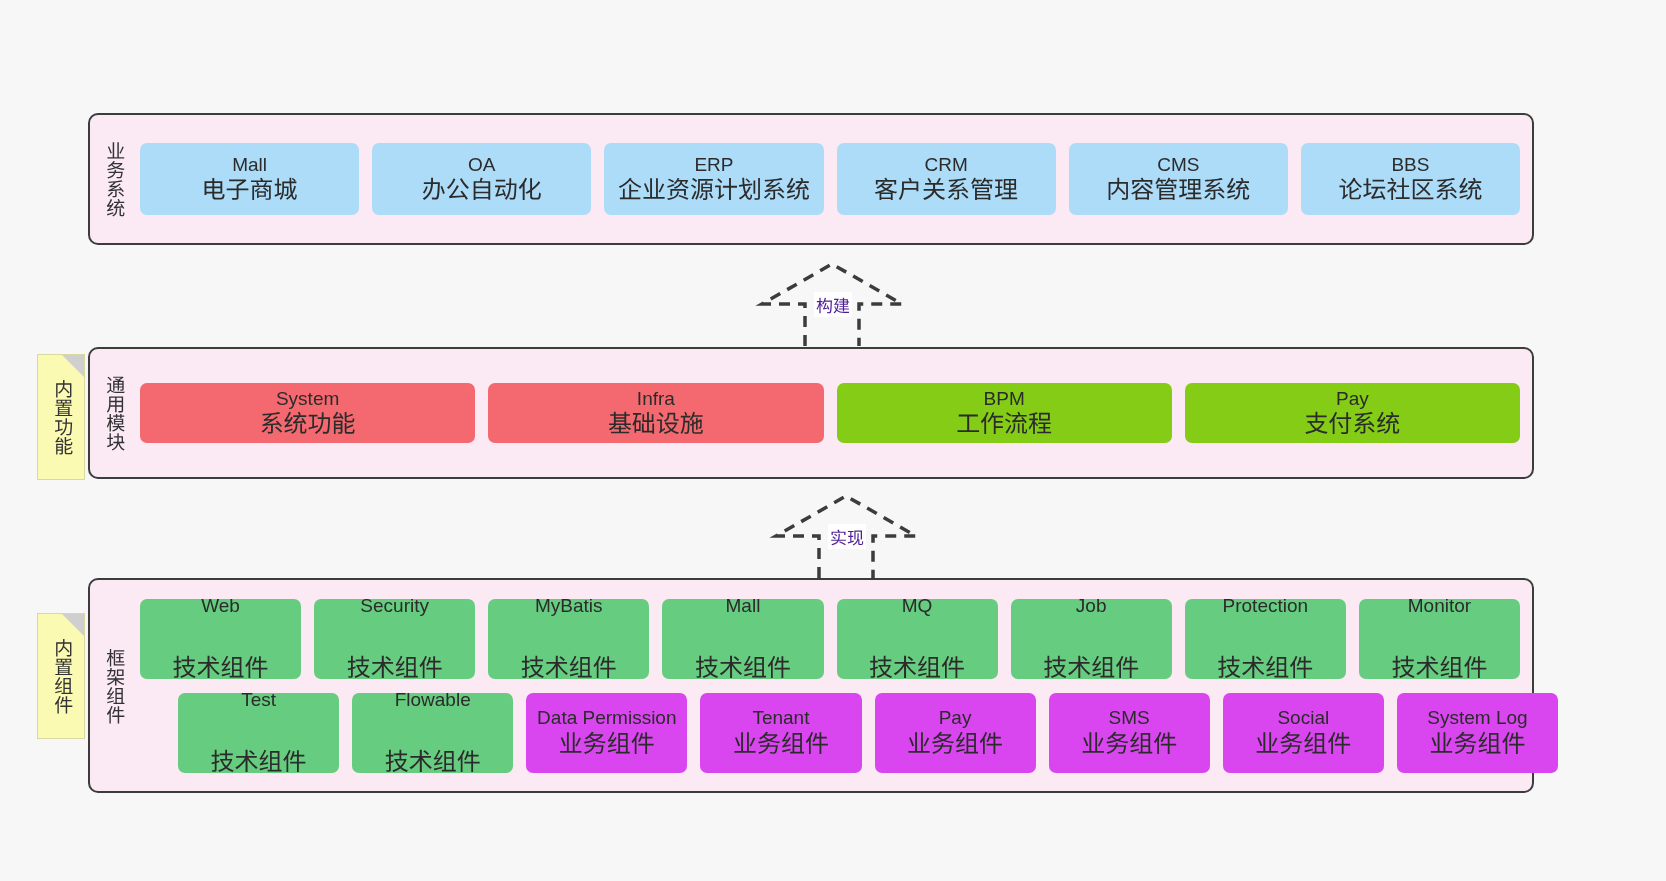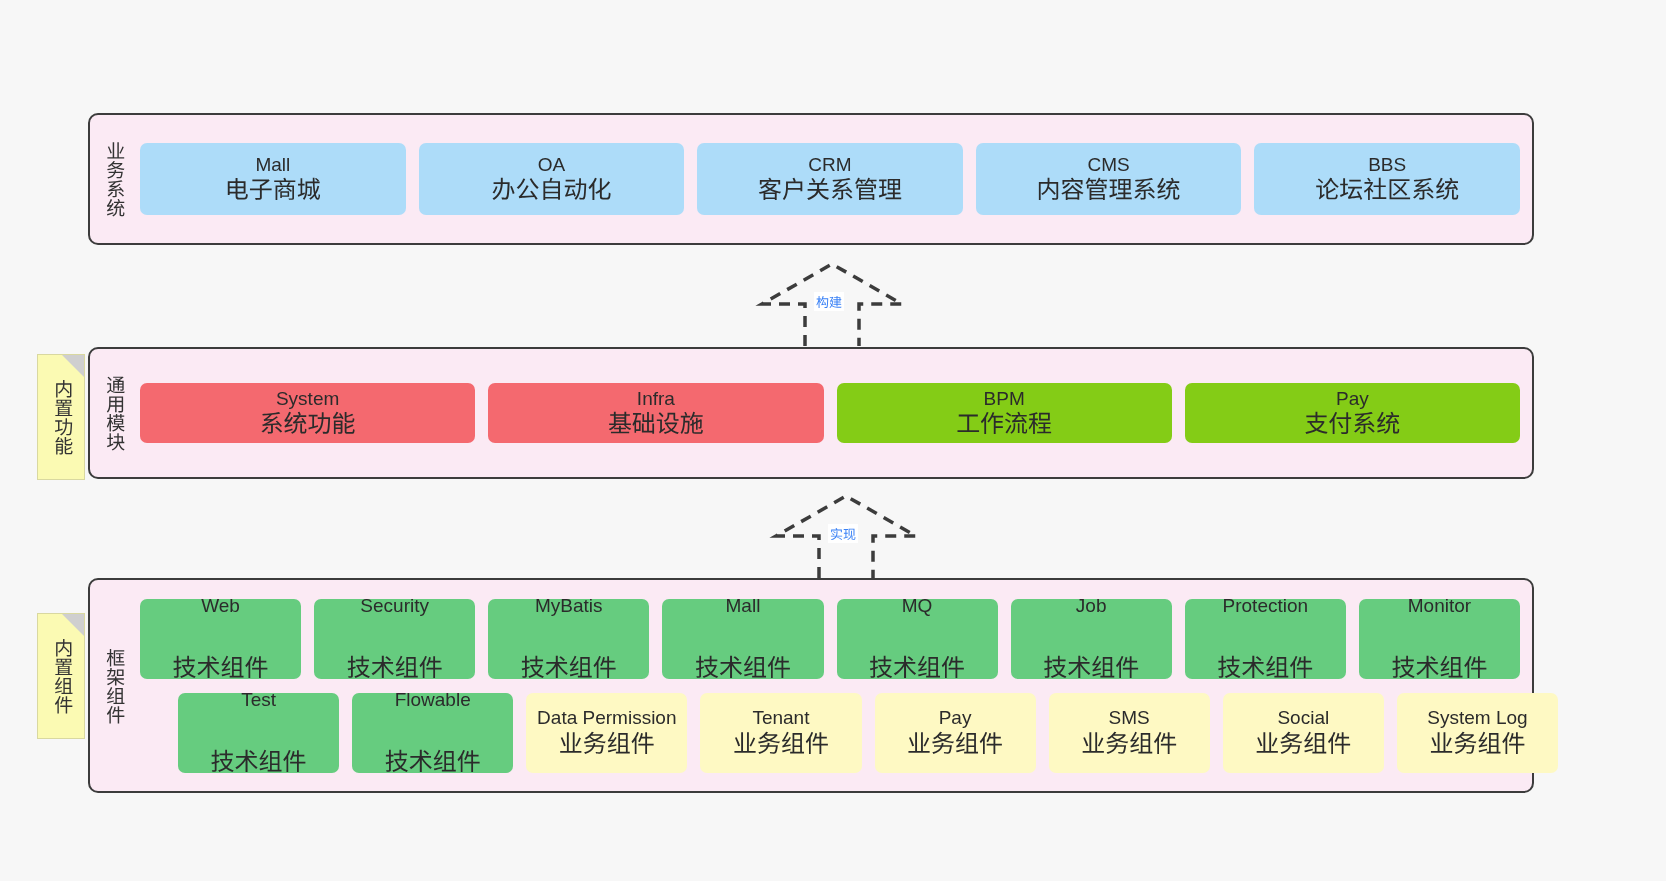--- a/index.html
+++ b/index.html
@@ -70,21 +70,21 @@
     user-select:none;
   }
   .cell .t1{font-size:19px;}
   .cell .t2{font-size:24px;}
 
   
   .c-blue{background:#addcf9;}
   .c-red{background:#f4696f;}
   .c-pink{background:#84cc16;}
   .c-green{background:#66cc7f;gap:36px;}
-  .c-lgreen{background:#fef9c3;}
+  .c-lgreen{background:#d946ef;}
 
   
   .note{
     position:absolute;
     box-sizing:border-box;
     background:#fbfab3;
     border:1px solid #d9d8a0;
     display:flex;
     align-items:center;
     justify-content:center;
@@ -101,22 +101,22 @@
     top:0;right:0;
     width:0;height:0;
     border-left:22px solid transparent;
     border-top:22px solid #cfcfcf;
   }
 
   
   .arrow{position:absolute;}
   .arrow-label{
     position:absolute;
-    font-size:13px;
-    color:#3b82f6;
+    font-size:17px;
+    color:#4c1d95;
     background:#ffffff;
     padding:0 2px;
     user-select:none;
     white-space:nowrap;
   }
 </style>
 </head>
 <body>
 
 <div class="canvas">
@@ -125,20 +125,24 @@
     <div class="layer-title">业务系统</div>
     <div class="layer-body">
       <div class="row" style="height:72px;">
         <div class="cell c-blue">
           <span class="t1">Mall</span>
           <span class="t2">电子商城</span>
         </div>
         <div class="cell c-blue">
           <span class="t1">OA</span>
           <span class="t2">办公自动化</span>
+        </div>
+        <div class="cell c-blue">
+          <span class="t1">ERP</span>
+          <span class="t2">企业资源计划系统</span>
         </div>
         <div class="cell c-blue">
           <span class="t1">CRM</span>
           <span class="t2">客户关系管理</span>
         </div>
         <div class="cell c-blue">
           <span class="t1">CMS</span>
           <span class="t2">内容管理系统</span>
         </div>
         <div class="cell c-blue">

